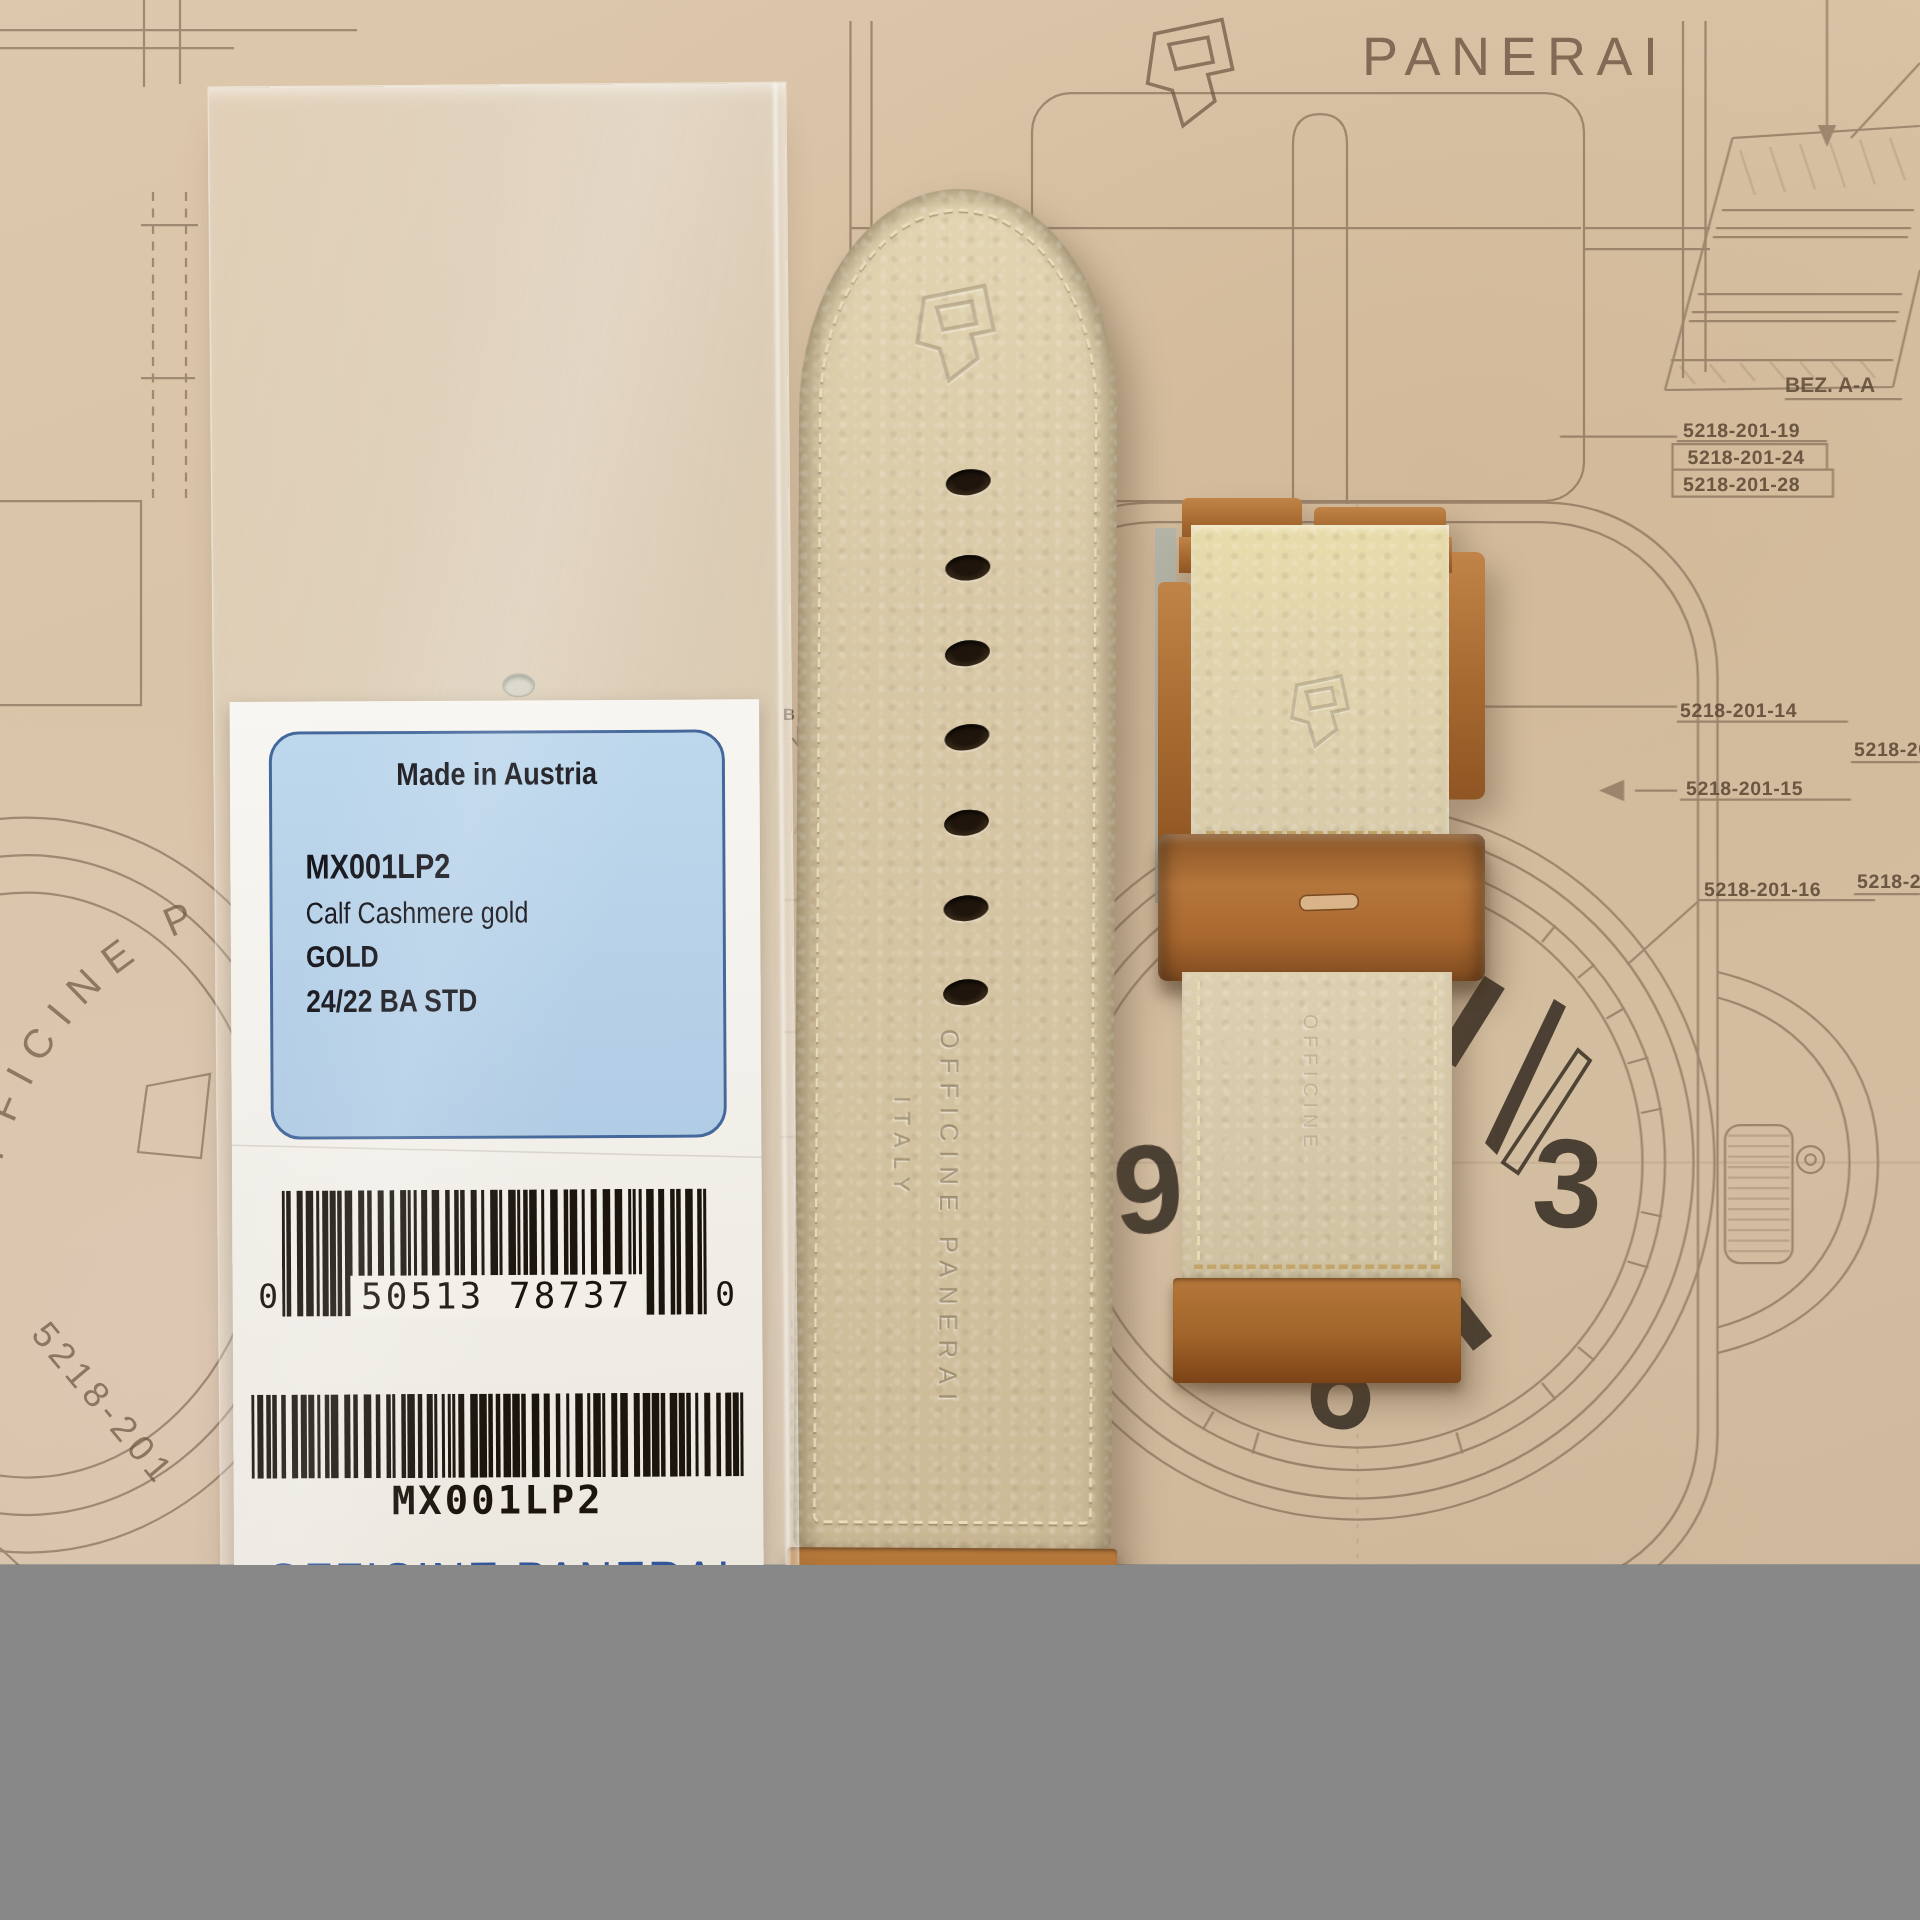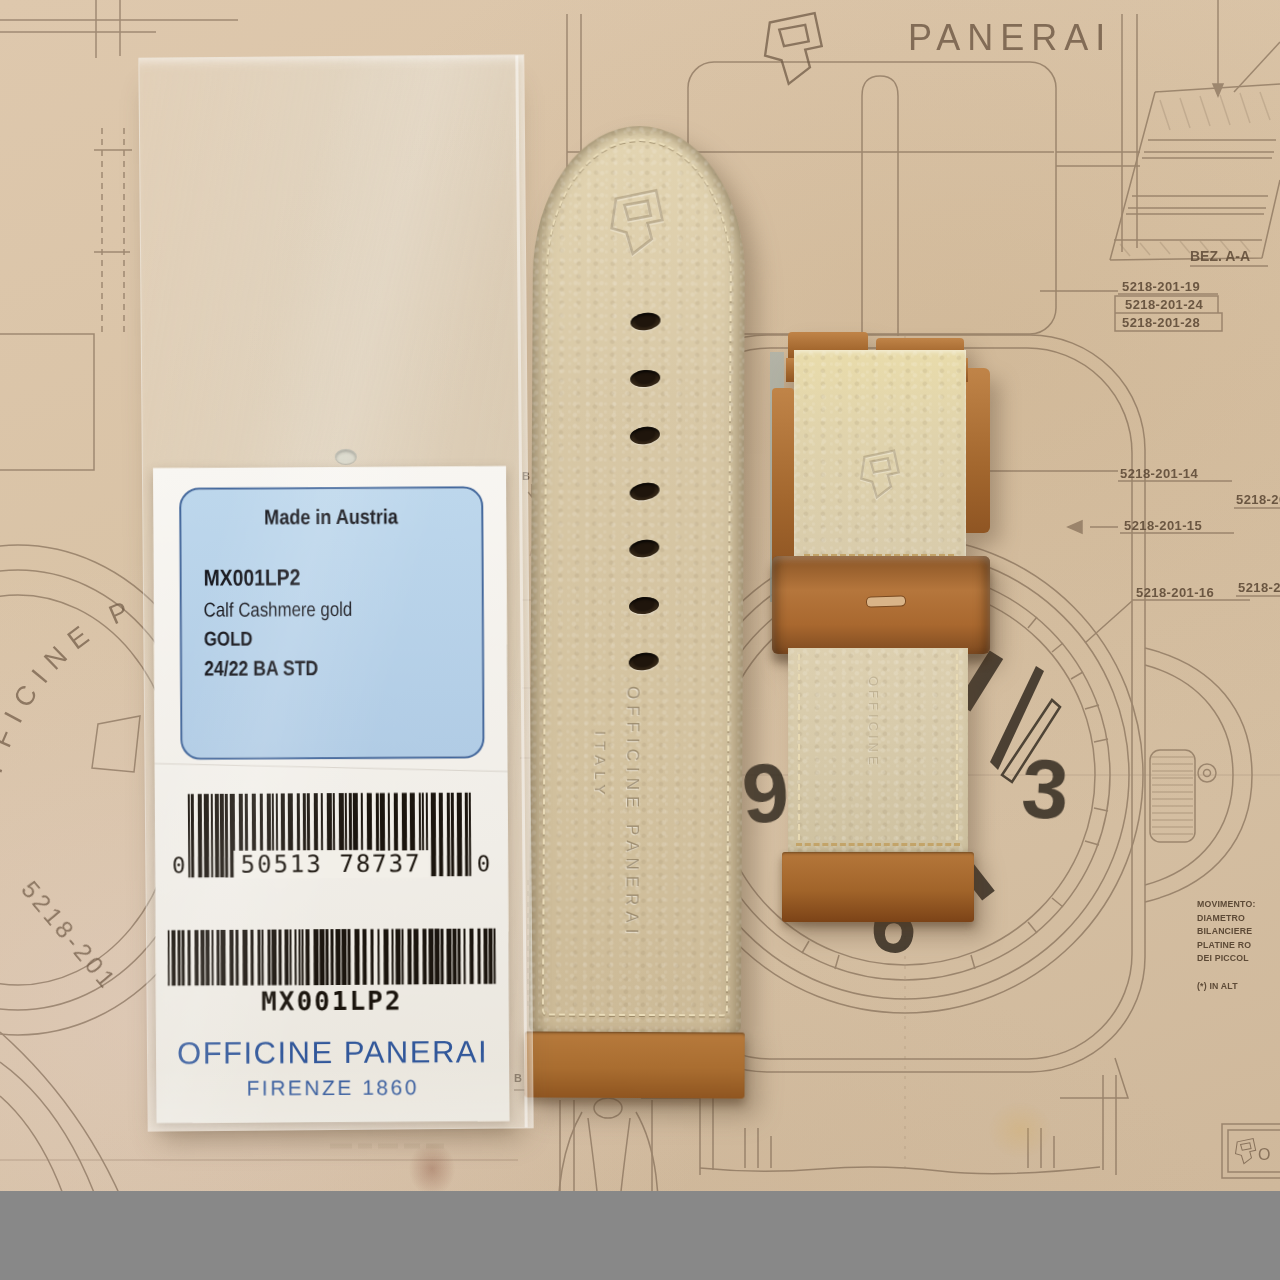--- a/index.html
+++ b/index.html
@@ -1,17 +1,17 @@
 <!DOCTYPE html>
 <html><head>
 <meta charset="utf-8">
 <style>
   html,body{margin:0;padding:0;background:#888;}
   #stage{
-    position:relative;width:1280px;height:1191px;overflow:hidden;
+    position:relative;width:1280px;height:1043px;overflow:hidden;
     font-family:"Liberation Sans",sans-serif;
     background:
       radial-gradient(1200px 800px at 75% 30%, rgba(190,160,120,.28), transparent 60%),
       radial-gradient(900px 700px at 12% 85%, rgba(228,208,198,.5), transparent 65%),
       radial-gradient(1000px 520px at 50% 105%, rgba(200,175,145,.35), transparent 60%),
       linear-gradient(160deg,#dec8ad 0%,#d9c3a6 40%,#d5bfa2 70%,#cfb89b 100%);
   }
   .abs{position:absolute;}
   svg text{font-family:"Liberation Sans",sans-serif;}
   .pn{font-size:13px;font-weight:700;letter-spacing:.4px;fill:#5d4936;opacity:.88;}
@@ -257,28 +257,20 @@
       <text x="1022" y="818" font-size="84" font-weight="700" class="boldink" transform="rotate(3 1048 785)">3</text>
       <text x="872" y="952" font-size="84" font-weight="700" class="boldink" transform="rotate(10 895 920)">6</text>
       <rect x="972" y="650" width="16" height="62" class="boldink" transform="rotate(32 980 681)"></rect>
       <rect x="962" y="842" width="16" height="60" class="boldink" transform="rotate(-38 970 872)"></rect>
       <rect x="818" y="848" width="16" height="60" class="boldink" transform="rotate(38 826 878)"></rect>
       <polygon points="990,762 1036,666 1044,671 998,770" class="boldink"></polygon>
       <polygon points="1002,775 1052,700 1060,707 1012,782" fill="none" stroke="#2d251b" stroke-width="2.5" opacity=".8"></polygon>
     </g>
   </svg>
 
-  <div id="notes" class="abs">
-    <span>MOVIMENTO:</span>
-    <span>DIAMETRO</span>
-    <span>BILANCIERE</span>
-    <span>PLATINE RO</span>
-    <span>DEI PICCOL</span>
-    <span class="gap">(*) IN ALT</span>
-  </div>
 
   <div id="stain1" class="abs"></div>
   <div id="stain2" class="abs"></div>
 
   <div id="lstrap" class="abs">
     <div class="body abs">
       <div class="pebble"></div>
       <div class="stitch"></div>
       <svg class="abs opmark" style="left:68px;top:58px" width="72" height="76" viewBox="0 0 60 72">
         <use href="#oplogo" stroke="rgba(255,255,255,.5)" fill="none" stroke-width="2.5" transform="translate(0,1.5)"></use>

